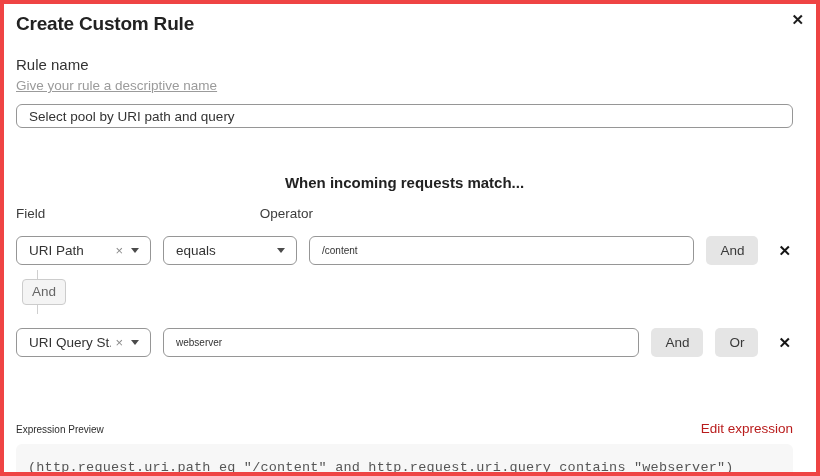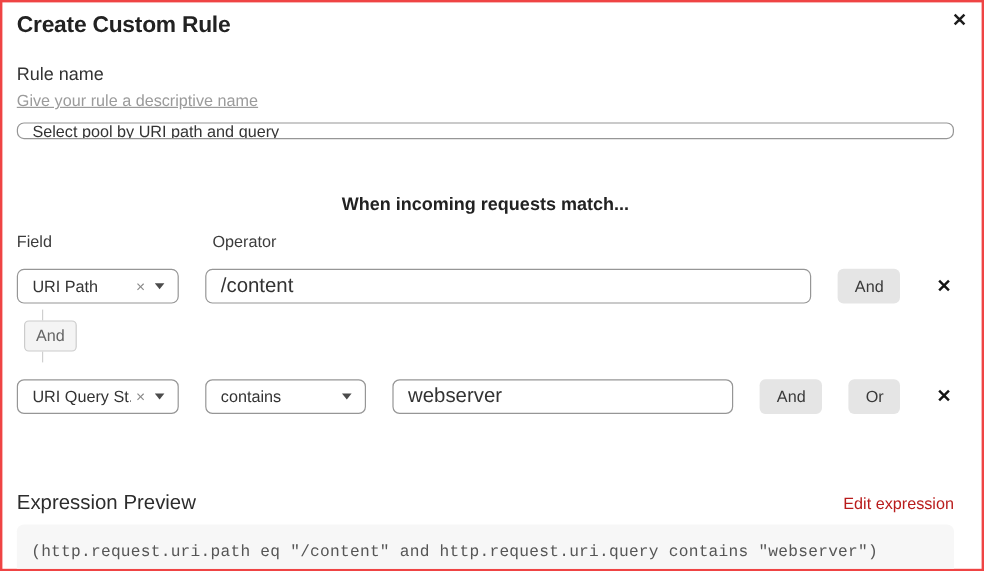--- a/index.html
+++ b/index.html
@@ -4,21 +4,21 @@
 <style>
   * { box-sizing: border-box; }
   html, body { margin: 0; padding: 0; background: #fff; }
   body { font-family: "Liberation Sans", sans-serif; }
 
   .dialog {
     position: relative;
     width: 820px;
     height: 476px;
     background: #ffffff;
-    border: 2px solid #ef4444;
+    border: 4px solid #ef4444;
     padding: 0 23px 0 12px;
     overflow: hidden;
   }
 
   .dialog-title {
     margin: 0;
     padding-top: 9px;
     font-size: 19px;
     font-weight: 700;
     color: #222;
@@ -50,21 +50,21 @@
     font-size: 13.5px;
     color: #9b9b9b;
     line-height: 16px;
     text-decoration: underline;
   }
 
   .text-input {
     display: block;
     margin-top: 10px;
     width: 100%;
-    height: 14px;
+    height: 24px;
     border: 1px solid #969696;
     border-radius: 6px;
     padding: 0 12px;
     font-family: "Liberation Sans", sans-serif;
     font-size: 13.5px;
     color: #333;
     outline: none;
     background: #fff;
   }
 
@@ -79,27 +79,27 @@
 
   .col-labels {
     display: flex;
     gap: 28px;
     margin-top: 15px;
     font-size: 13.5px;
     color: #3c3c3c;
     line-height: 16px;
   }
   .col-labels .col-field { width: 135px; }
-  .col-labels .col-operator { width: 134px; }
+  .col-labels .col-operator { width: 134px; text-align: right; }
   .col-labels .col-value { flex: 1; }
 
   .cond-row {
     display: flex;
     align-items: center;
-    gap: 22px;
+    gap: 12px;
     margin-top: 8px;
     height: 40px;
   }
 
   .select {
     height: 29px;
     border: 1px solid #969696;
     border-radius: 6px;
     display: flex;
     align-items: center;
@@ -127,21 +127,21 @@
     flex: none;
   }
 
   .value-input {
     flex: 1;
     height: 29px;
     border: 1px solid #969696;
     border-radius: 6px;
     padding: 0 12px;
     font-family: "Liberation Sans", sans-serif;
-    font-size: 17px;
+    font-size: 10px;
     color: #333;
     outline: none;
     min-width: 0;
   }
 
   .conj-btn {
     height: 29px;
     padding: 0 14px;
     background: #e5e5e5;
     border: none;
@@ -180,21 +180,21 @@
     font-size: 13.5px;
     color: #666;
   }
 
   .expr-header {
     margin-top: 59px;
     display: flex;
     justify-content: space-between;
     align-items: baseline;
   }
-  .expr-label { font-size: 17px; color: #2d2d2d; }
+  .expr-label { font-size: 10px; color: #2d2d2d; }
   .expr-edit-link { font-size: 13.5px; color: #b91c1c; text-decoration: none; cursor: pointer; }
 
   .expr-code {
     margin-top: 8px;
     background: #f7f7f7;
     border-radius: 6px;
     height: 46px;
     display: flex;
     align-items: center;
     padding: 0 12px;
@@ -224,41 +224,41 @@
     <span class="col-field">Field</span>
     <span class="col-operator">Operator</span>
   </div>
 
   <div class="cond-row">
     <div class="select field-select">
       <span class="select-text">URI Path</span>
       <span class="clear-x">×</span>
       <span class="caret"></span>
     </div>
+    <div class="select operator-select">
+      <span class="select-text">equals</span>
+      <span class="caret"></span>
+    </div>
     <input class="value-input" type="text" value="/content" style="">
     <button class="conj-btn">And</button>
     <button class="remove-btn">✕</button>
   </div>
 
   <div class="connector">
     <span class="vline"></span>
     <span class="and-badge">And</span>
     <span class="vline"></span>
   </div>
 
   <div class="cond-row">
     <div class="select field-select">
       <span class="select-text">URI Query St...</span>
       <span class="clear-x">×</span>
       <span class="caret"></span>
     </div>
-    <div class="select operator-select">
-      <span class="select-text">contains</span>
-      <span class="caret"></span>
-    </div>
     <input class="value-input" type="text" value="webserver" style="">
     <button class="conj-btn">And</button>
     <button class="conj-btn">Or</button>
     <button class="remove-btn">✕</button>
   </div>
 
   <div class="expr-header">
     <span class="expr-label">Expression Preview</span>
     <a class="expr-edit-link">Edit expression</a>
   </div>

